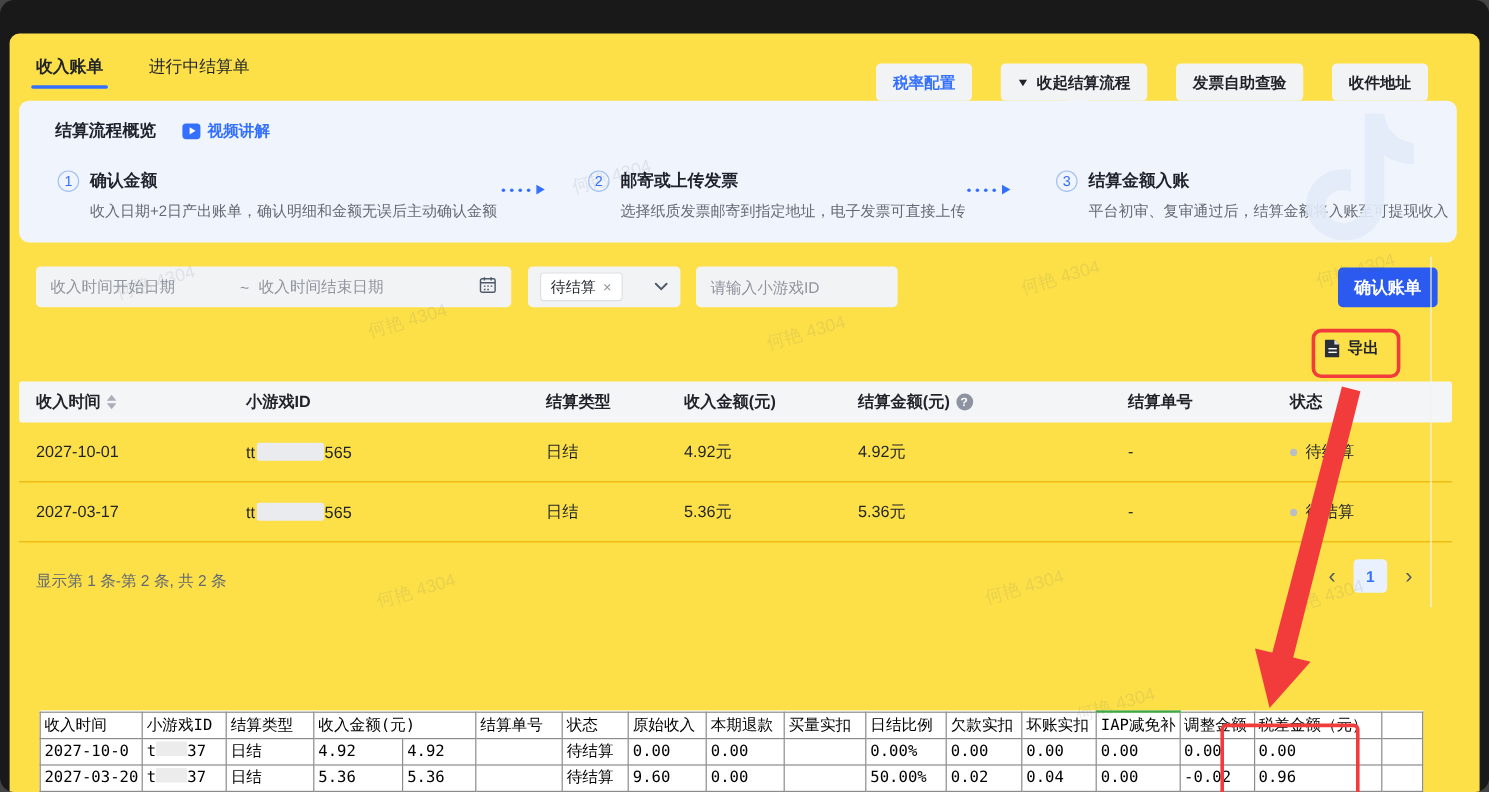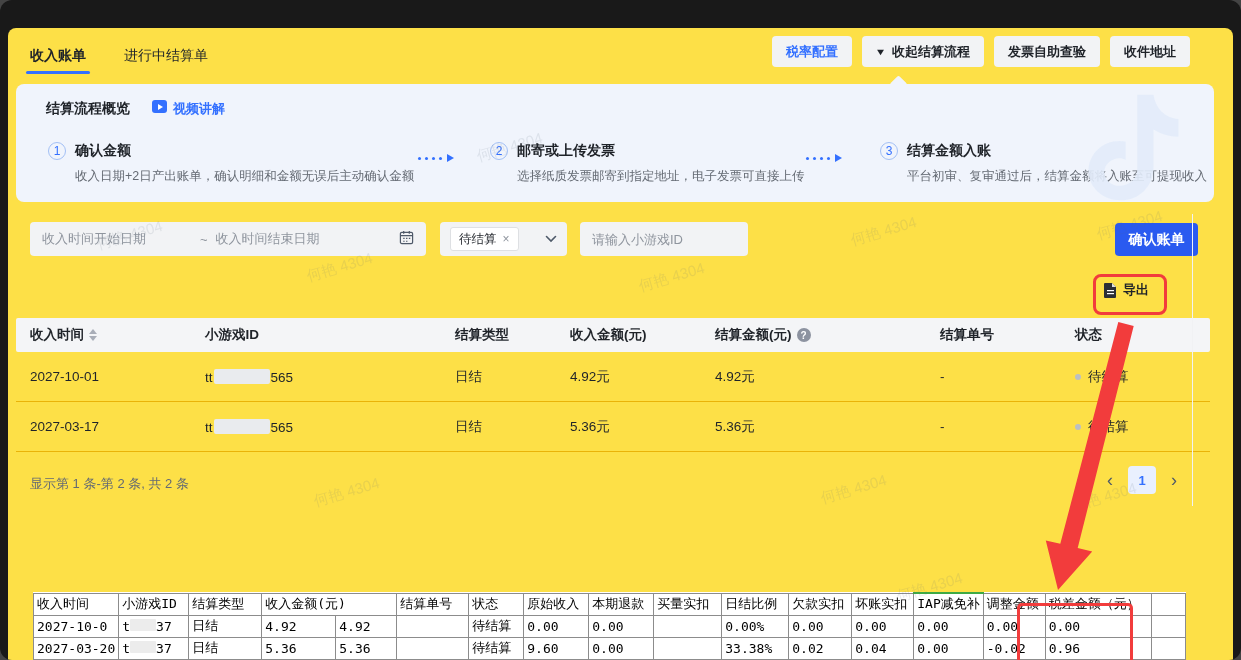--- a/index.html
+++ b/index.html
@@ -9,30 +9,30 @@
   *{margin:0;padding:0;box-sizing:border-box;}
   body{background:#444;font-family:"Liberation Sans","DejaVu Sans",sans-serif;}
   .frame{position:relative;width:1241px;height:660px;background:#191919;border-radius:12px;overflow:hidden;}
   .content{position:absolute;left:8px;top:6px;width:1225px;height:642px;background:#fde047;border-radius:8px;overflow:hidden;margin-top:22px;}
 
   
   .tabbar{position:absolute;left:22px;top:8px;height:40px;display:flex;gap:38px;z-index:2;}
   .tab{position:relative;font-size:14px;color:var(--text);padding-top:11px;height:40px;cursor:pointer;}
   .tab.active{font-weight:bold;}
   .tab.active::after{content:"";position:absolute;left:-4px;right:-4px;bottom:2px;height:3px;border-radius:2px;background:var(--accent);}
-  .top-actions{position:absolute;right:43px;top:8px;display:flex;gap:10px;z-index:2;}
+  .top-actions{position:absolute;right:43px;top:25px;display:flex;gap:24px;z-index:2;}
   .gbtn{height:31px;padding:0 14px;background:var(--gbtn);border-radius:4px;font-size:13px;font-weight:600;color:var(--text);display:flex;align-items:center;gap:7px;cursor:pointer;white-space:nowrap;}
   .gbtn.blue{color:var(--accent);}
   .caret{font-size:9px;color:var(--text);transform:scaleX(1.3);}
 
   
   .panel-pointer{position:absolute;left:884px;top:50px;width:13px;height:13px;background:var(--panel);transform:rotate(45deg);border-radius:2px;}
   .flow-panel{position:absolute;left:8px;top:56px;width:1198px;height:118px;background:var(--panel);border-radius:8px;overflow:hidden;}
   .panel-title{position:absolute;left:30px;top:16px;font-size:14px;font-weight:bold;color:var(--text);}
-  .video-link{position:absolute;left:136px;top:16px;display:flex;gap:6px;color:var(--accent);font-size:13px;font-weight:600;cursor:pointer;}
+  .video-link{position:absolute;left:136px;top:16px;display:flex;align-items:center;gap:6px;color:var(--accent);font-size:13px;font-weight:600;cursor:pointer;}
   .video-icon{width:15px;height:13px;border-radius:3px;background:var(--accent);display:flex;align-items:center;justify-content:center;}
   .video-icon::after{content:"";border-left:5px solid #fff;border-top:3px solid transparent;border-bottom:3px solid transparent;margin-left:1px;}
   .step{position:absolute;top:58px;}
   .step-head{display:flex;align-items:center;gap:9px;}
   .step-num{width:18px;height:18px;border:1px solid #a3c0f5;border-radius:50%;color:var(--accent);font-size:12px;display:flex;align-items:center;justify-content:center;flex:none;}
   .step-title{font-size:14px;font-weight:bold;color:var(--text);}
   .step-desc{margin:8px 0 0 27px;font-size:12.5px;color:var(--muted);}
   .flow-arrow{position:absolute;top:70px;color:var(--accent);font-size:14px;display:flex;align-items:center;gap:1px;}
   .flow-arrow i{width:3px;height:3px;border-radius:50%;background:var(--accent);margin-right:3px;}
   .flow-arrow b{border-left:7px solid var(--accent);border-top:4px solid transparent;border-bottom:4px solid transparent;margin-left:1px;}
@@ -344,21 +344,21 @@
             <td>2027-03-20</td>
             <td><span>t</span><span class="redact2"></span><span>37</span></td>
             <td>日结</td>
             <td>5.36</td>
             <td>5.36</td>
             <td></td>
             <td>待结算</td>
             <td>9.60</td>
             <td>0.00</td>
             <td></td>
-            <td>33.38%</td>
+            <td>50.00%</td>
             <td>0.02</td>
             <td>0.04</td>
             <td>0.00</td>
             <td>-0.02</td>
             <td>0.96</td>
             <td></td>
           </tr>
         </tbody>
   </table>
   <div class="anno-box sheet-anno"></div>

